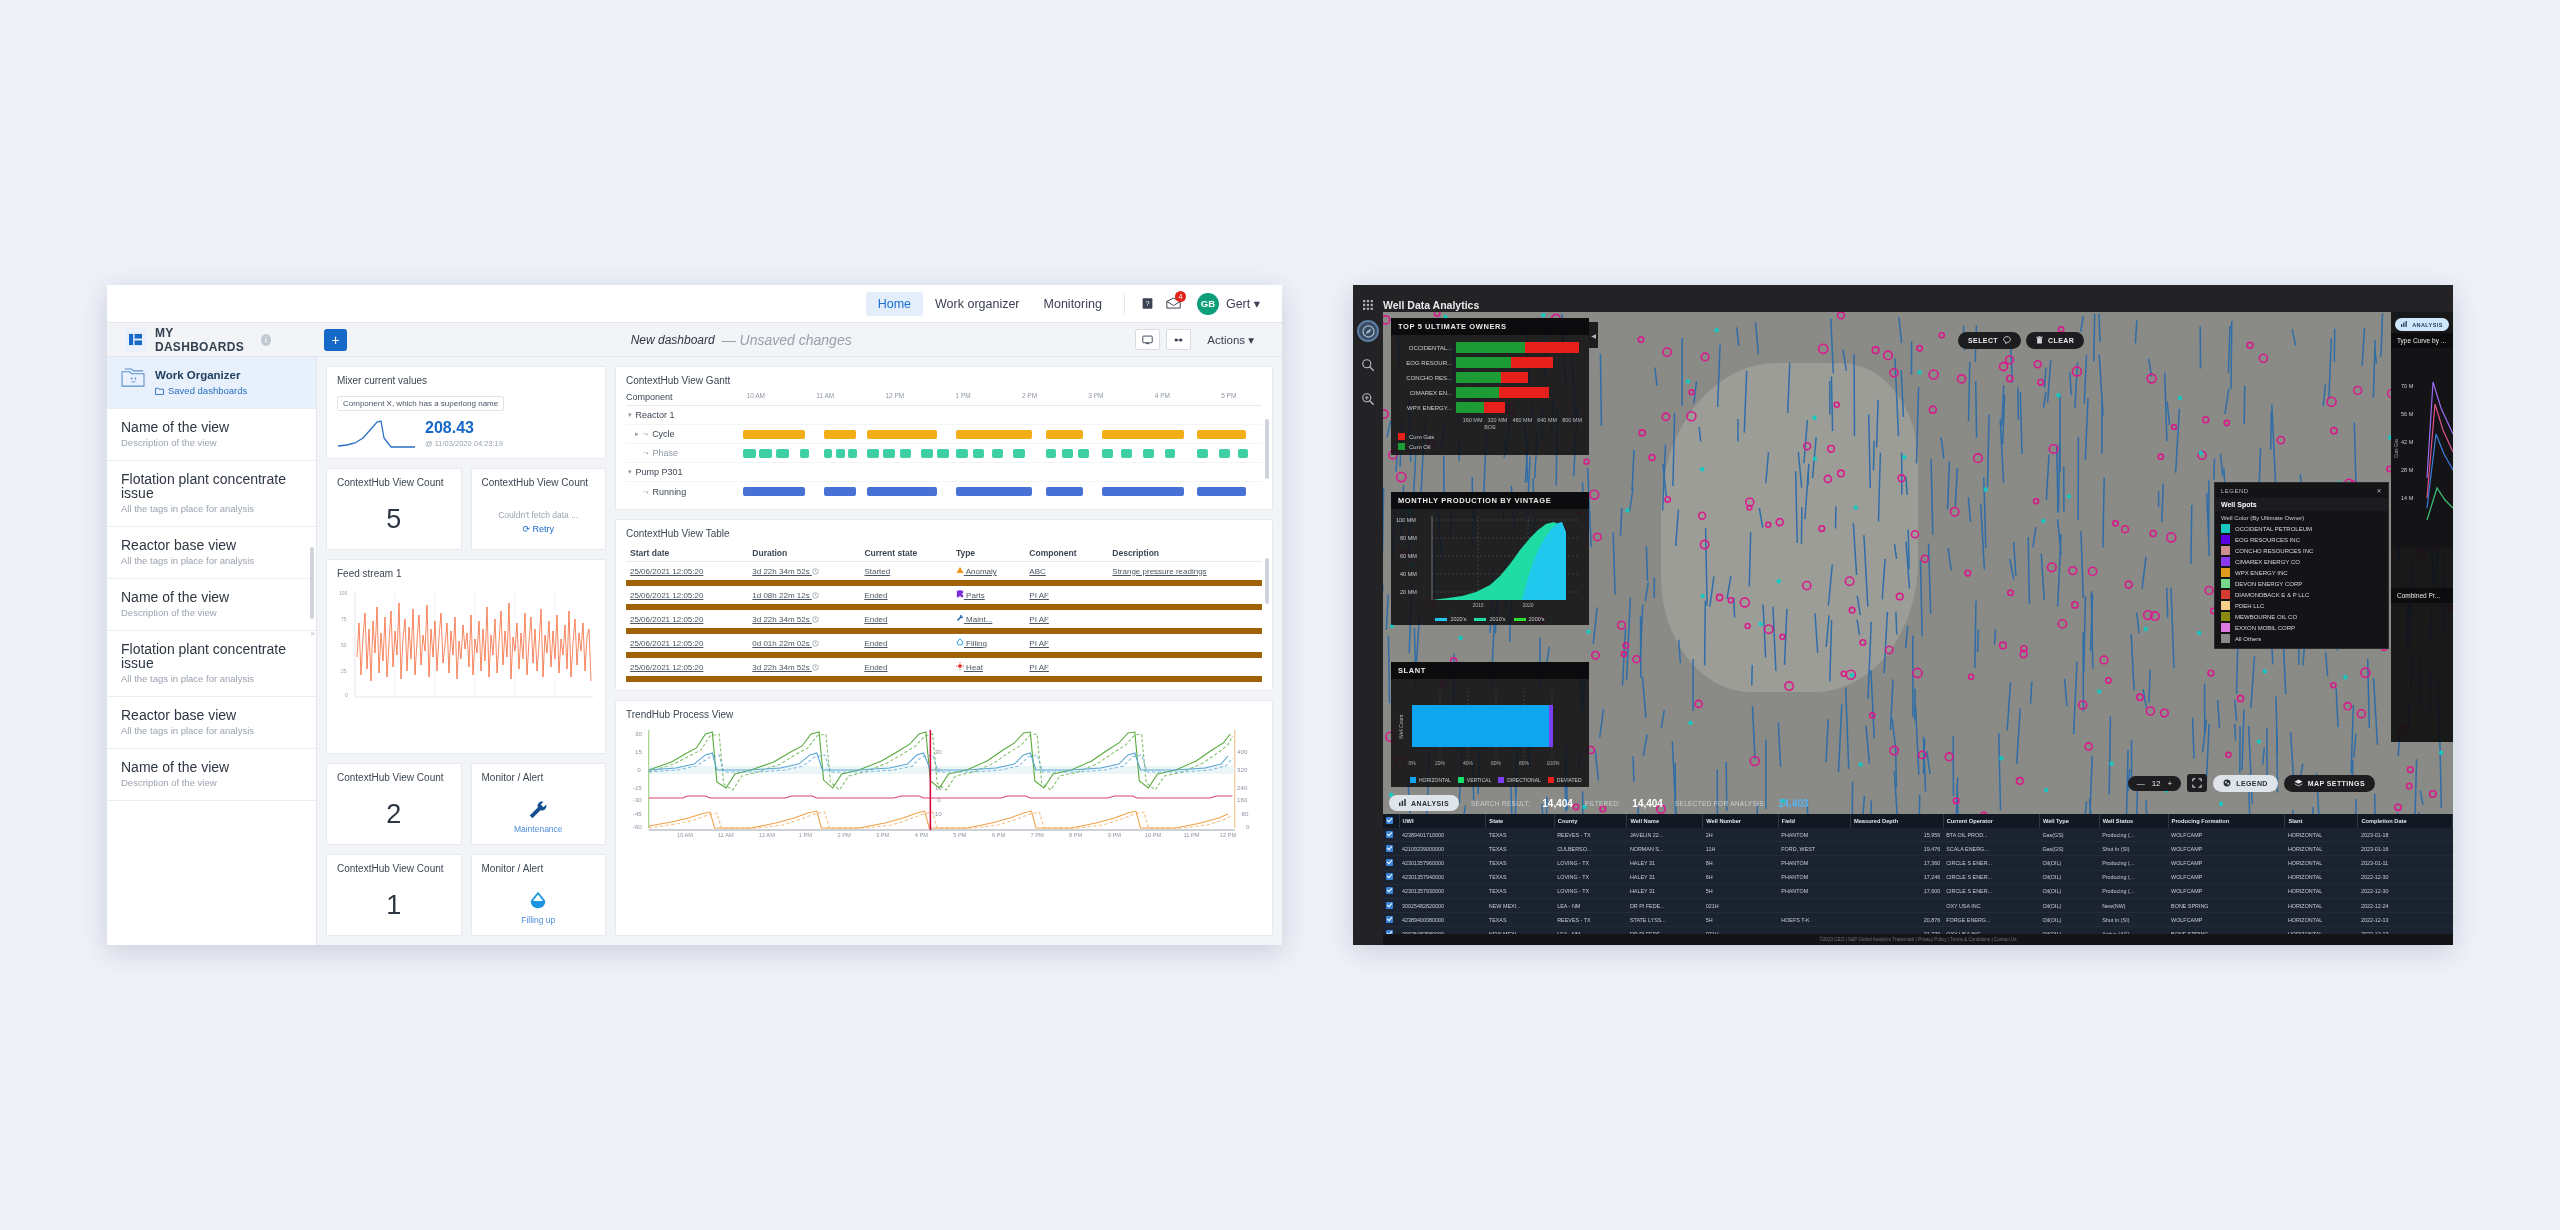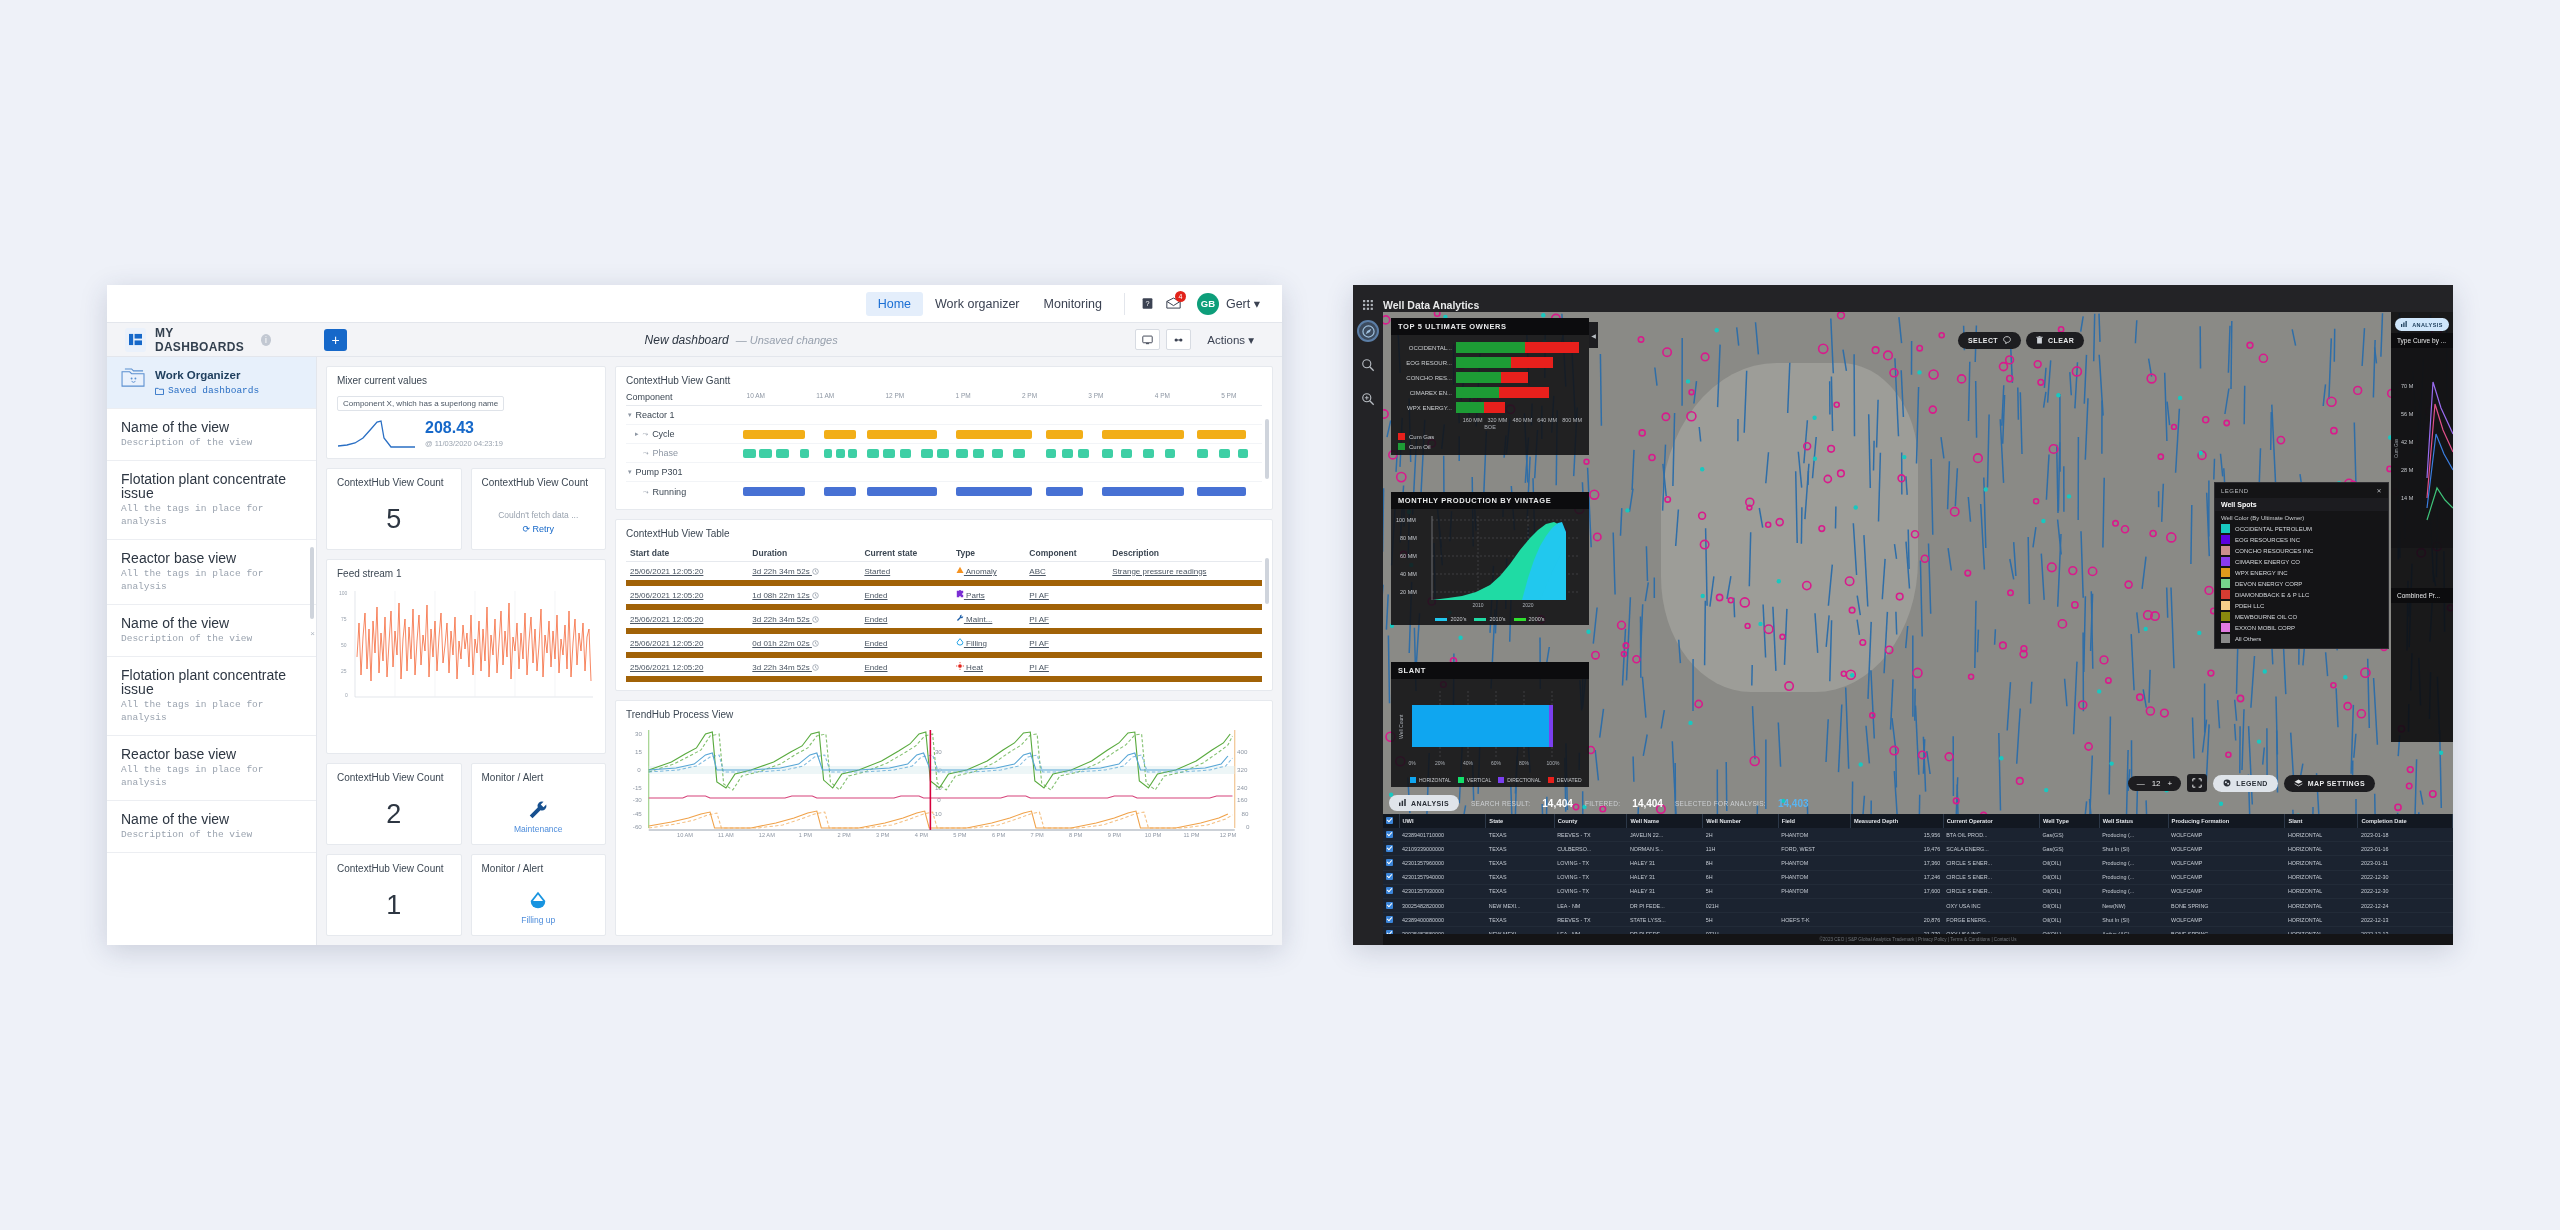--- a/index.html
+++ b/index.html
@@ -42,36 +42,36 @@
   .lw-subbar-left{display:flex;align-items:center;gap:9px;padding-left:18px;width:240px;}
   .lw-grid-btn{width:24px;height:24px;background:#eaf1fb;border-radius:3px;display:flex;
     align-items:center;justify-content:center;}
   .mydash-title{font-size:12px;font-weight:bold;color:#33404f;letter-spacing:.3px;}
   .info-i{width:12px;height:12px;border-radius:50%;background:#c2c8d2;color:#fff;font-size:8.5px;
     display:flex;align-items:center;justify-content:center;}
   .plus-btn{width:26px;height:22px;background:#1668c9;color:#fff;border-radius:3px;font-size:14px;
     display:flex;align-items:center;justify-content:center;margin-left:44px;}
   .lw-subbar-center{flex:1;display:flex;align-items:center;justify-content:center;gap:7px;font-style:italic;}
   .dash-name{font-size:12px;color:#2d3642;}
-  .dash-unsaved{font-size:11px;color:#97a0ad;}
+  .dash-unsaved{font-size:14px;color:#97a0ad;}
   .lw-subbar-right{display:flex;align-items:center;gap:6px;}
   .sb-sqbtn{width:25px;height:21px;border:1px solid #d7dbe2;background:#fff;border-radius:2px;
     display:flex;align-items:center;justify-content:center;}
   .actions-btn{font-size:11.5px;color:#3b4252;padding:4px 9px;border:1px solid transparent;}
 
   
   .lw-body{display:flex;height:588px;background:#f3f4f7;}
   .lw-sidebar{width:210px;background:#fff;border-right:1px solid #e3e6ec;position:relative;overflow:hidden;}
   .side-item{padding:11px 14px;border-bottom:1px solid #eceef2;}
   .side-item.selected{background:#e7f0fb;}
   .side-row{display:flex;gap:9px;align-items:flex-start;}
   .folder-ic{width:25px;height:21px;flex:none;}
   .side-t1{font-size:14px;color:#2d3642;line-height:14px;}
   .side-t1.bold{font-weight:bold;color:#21405f;font-size:11.5px;}
-  .side-t2{font-size:9.5px;color:#9aa3af;line-height:13px;margin-top:2px;font-family:Liberation Mono, monospace;}
+  .side-t2{font-size:9.5px;color:#9aa3af;line-height:13px;margin-top:2px;}
   .side-t2.linkish{color:#2a6fc4;display:flex;align-items:center;gap:4px;}
   .side-scroll{position:absolute;right:2px;top:190px;width:4px;height:72px;background:#cfd4dc;border-radius:2px;}
   .side-x{position:absolute;right:1px;top:272px;font-size:8px;color:#aeb5bf;}
 
   
   .lw-main{flex:1;padding:9px;display:flex;gap:9px;}
   .col-a{width:280px;display:flex;flex-direction:column;gap:9px;}
   .col-b{flex:1;display:flex;flex-direction:column;gap:9px;}
   .card{background:#fff;border:1px solid #e6e9ee;border-radius:2px;padding:8px 10px;position:relative;}
   .card-title{font-size:10px;color:#3c4753;margin-bottom:6px;}

